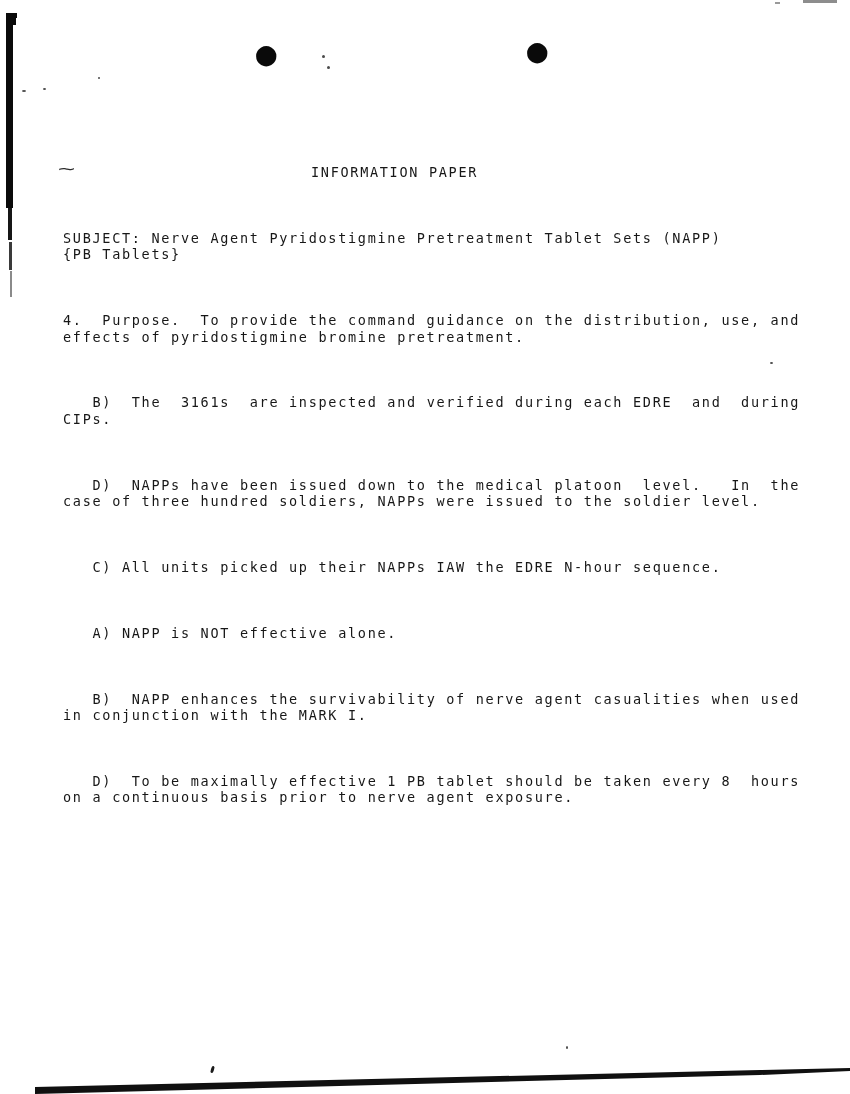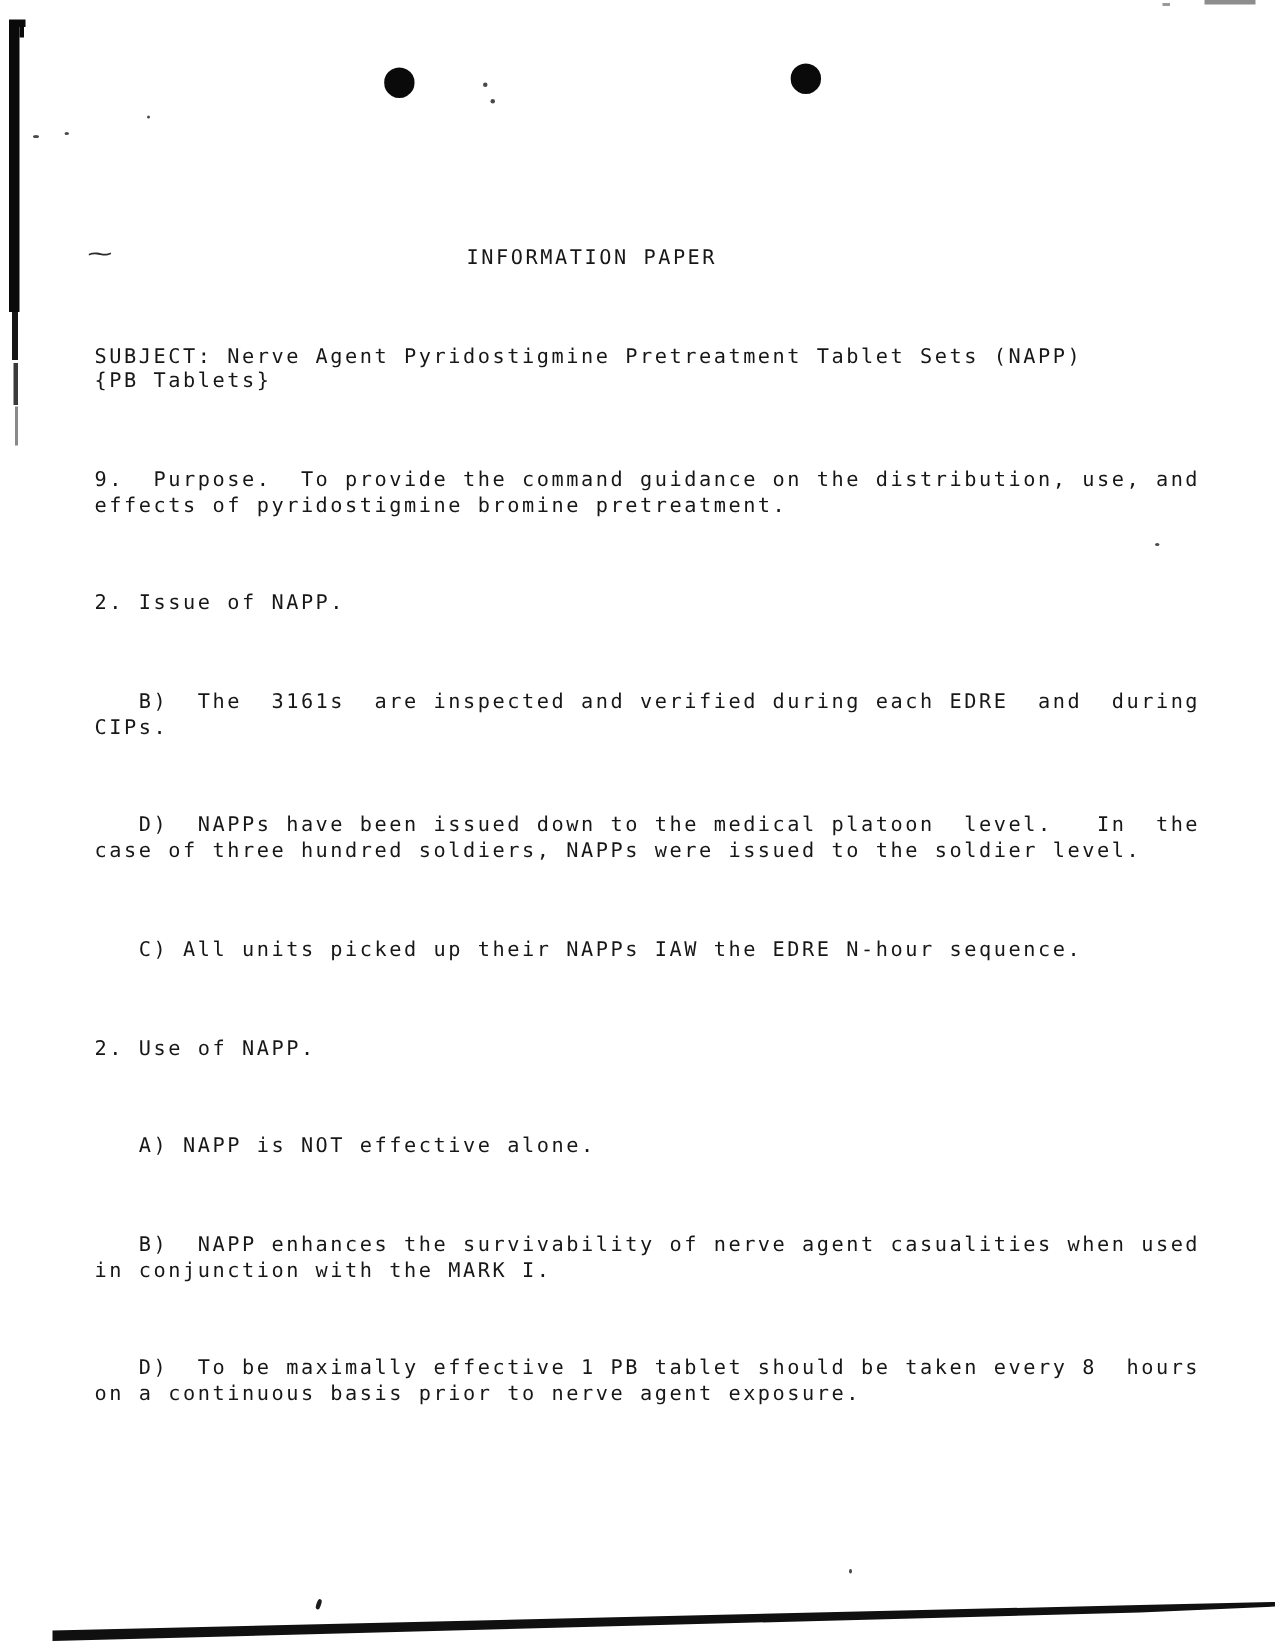--- a/index.html
+++ b/index.html
@@ -82,29 +82,27 @@
 
   <svg class="overlay-svg" width="850" height="1094">
     <polygon points="35,1087 760,1070 850,1068 850,1071 760,1075 35,1094" fill="#101010"></polygon>
   </svg>
 
   <div class="doc-text title">INFORMATION PAPER</div>
 
   <div class="doc-text body-col">
     <p class="para">SUBJECT: Nerve Agent Pyridostigmine Pretreatment Tablet Sets (NAPP)
 {PB Tablets}</p>
-    <p class="para">9.  Purpose.  To provide the command guidance on the distribution, use, and
+    <p class="para">4.  Purpose.  To provide the command guidance on the distribution, use, and
 effects of pyridostigmine bromine pretreatment.</p>
-    <p class="para">2. Issue of NAPP.</p>
     <p class="para">   B)  The  3161s  are inspected and verified during each EDRE  and  during
 CIPs.</p>
     <p class="para">   D)  NAPPs have been issued down to the medical platoon  level.   In  the
 case of three hundred soldiers, NAPPs were issued to the soldier level.</p>
     <p class="para">   C) All units picked up their NAPPs IAW the EDRE N-hour sequence.</p>
-    <p class="para">2. Use of NAPP.</p>
     <p class="para">   A) NAPP is NOT effective alone.</p>
     <p class="para">   B)  NAPP enhances the survivability of nerve agent casualities when used
 in conjunction with the MARK I.</p>
     <p class="para">   D)  To be maximally effective 1 PB tablet should be taken every 8  hours
 on a continuous basis prior to nerve agent exposure.</p>
     
     
     
     
     

